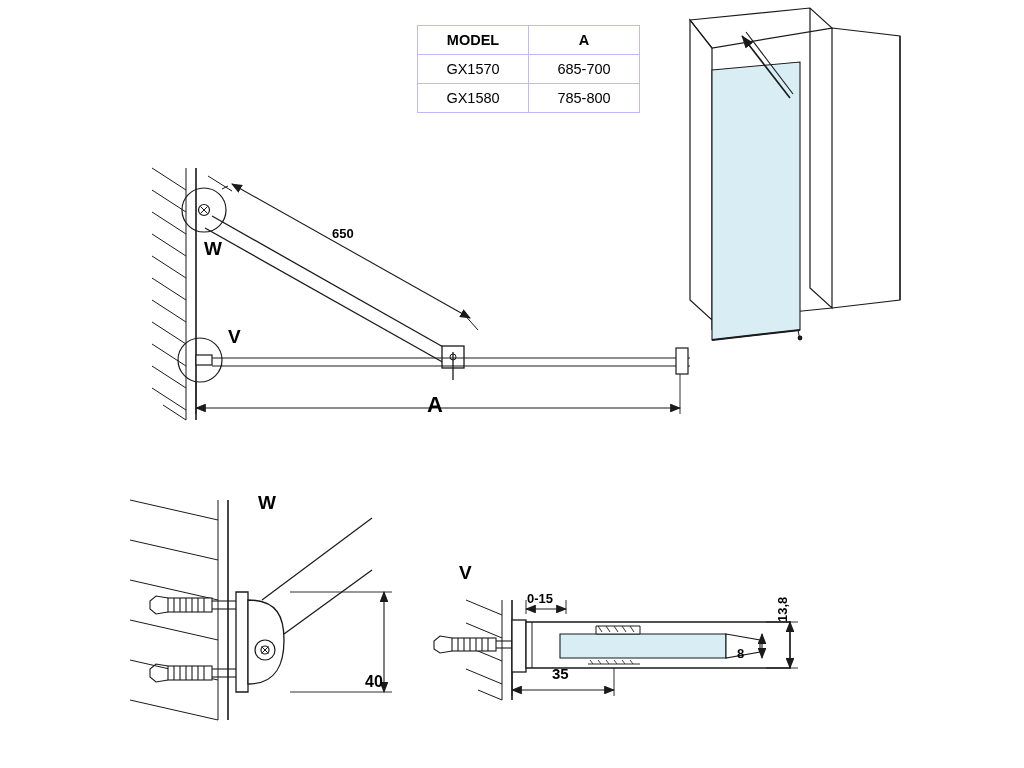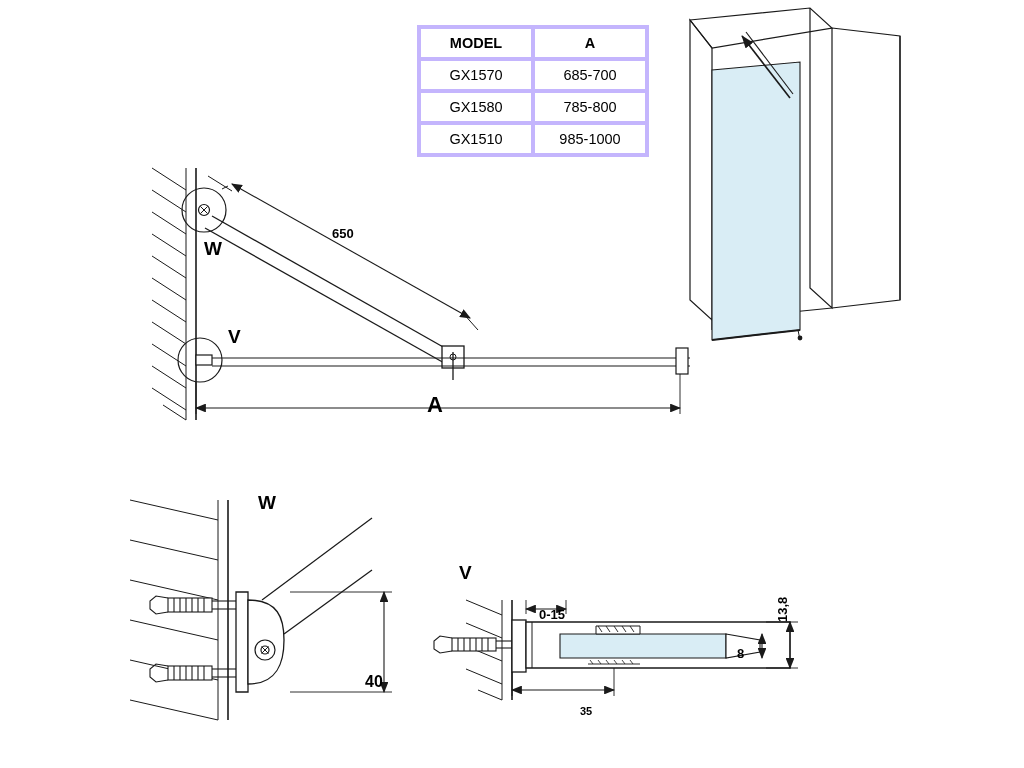--- a/index.html
+++ b/index.html
@@ -1,21 +1,21 @@
 <!DOCTYPE html>
 <html><head>
 <meta charset="utf-8">
 <style>
   html,body{margin:0;padding:0;background:#ffffff;}
   body{width:1024px;height:768px;position:relative;font-family:"Liberation Sans",sans-serif;color:#000;overflow:hidden;}
   .stage{position:absolute;left:0;top:0;width:1024px;height:768px;}
   svg{position:absolute;left:0;top:0;width:1024px;height:768px;}
   
   .model-table{position:absolute;left:417px;top:25px;border-collapse:collapse;}
-  .model-table th,.model-table td{border:4px solid #c4b5fd;font-size:14.5px;text-align:center;padding:6px 10px;font-family:"Liberation Sans",sans-serif;}
+  .model-table th,.model-table td{border:1px solid #c4b5fd;font-size:14.5px;text-align:center;padding:6px 10px;font-family:"Liberation Sans",sans-serif;}
   .model-table th{font-weight:bold;}
   .model-table td.model{width:90px;}
   .model-table td.dim{width:90px;text-align:center;}
   .lbl{position:absolute;font-family:"Liberation Sans",sans-serif;}
   .lbl-bold{font-weight:bold;}
 </style>
 </head>
 <body>
 
 <div class="stage">
@@ -29,24 +29,20 @@
     </thead>
     <tbody>
       <tr>
         <td class="model">GX1570</td>
         <td class="dim">685-700</td>
       </tr>
       <tr>
         <td class="model">GX1580</td>
         <td class="dim">785-800</td>
       </tr>
-      <tr>
-        <td class="model">GX1510</td>
-        <td class="dim">985-1000</td>
-      </tr>
     </tbody>
   </table>
 
   <svg viewBox="0 0 1024 768">
     <defs>
       <marker id="arrEnd" markerWidth="10" markerHeight="8" refX="9" refY="4" orient="auto">
         <path d="M0,0 L10,4 L0,8 z" fill="#1a1a1a"></path>
       </marker>
       <marker id="arrStart" markerWidth="10" markerHeight="8" refX="1" refY="4" orient="auto">
         <path d="M10,0 L0,4 L10,8 z" fill="#1a1a1a"></path>
@@ -240,18 +236,18 @@
 
   <div class="lbl lbl-bold" style="left:204px;top:238px;font-size:19px;">W</div>
   <div class="lbl lbl-bold" style="left:228px;top:326px;font-size:19px;">V</div>
   <div class="lbl lbl-bold" style="left:332px;top:226px;font-size:13px;">650</div>
   <div class="lbl lbl-bold" style="left:427px;top:392px;font-size:22px;">A</div>
 
   <div class="lbl lbl-bold" style="left:258px;top:492px;font-size:19px;">W</div>
   <div class="lbl lbl-bold" style="left:365px;top:632px;font-size:16px;margin-top:41px;">40</div>
 
   <div class="lbl lbl-bold" style="left:459px;top:562px;font-size:19px;">V</div>
-  <div class="lbl lbl-bold" style="left:539px;top:591px;font-size:13px;margin-top:16px;">0-15</div>
-  <div class="lbl lbl-bold" style="left:580px;top:665px;font-size:11px;margin-top:40px;">35</div>
+  <div class="lbl lbl-bold" style="left:527px;top:591px;font-size:13px;">0-15</div>
+  <div class="lbl lbl-bold" style="left:552px;top:665px;font-size:15px;">35</div>
   <div class="lbl lbl-bold" style="left:737px;top:646px;font-size:13px;">8</div>
   <div class="lbl lbl-bold" style="left:775px;top:622px;font-size:13px;transform:rotate(-90deg);transform-origin:left top;">13,8</div>
 
 </div>
 
 </body></html>

